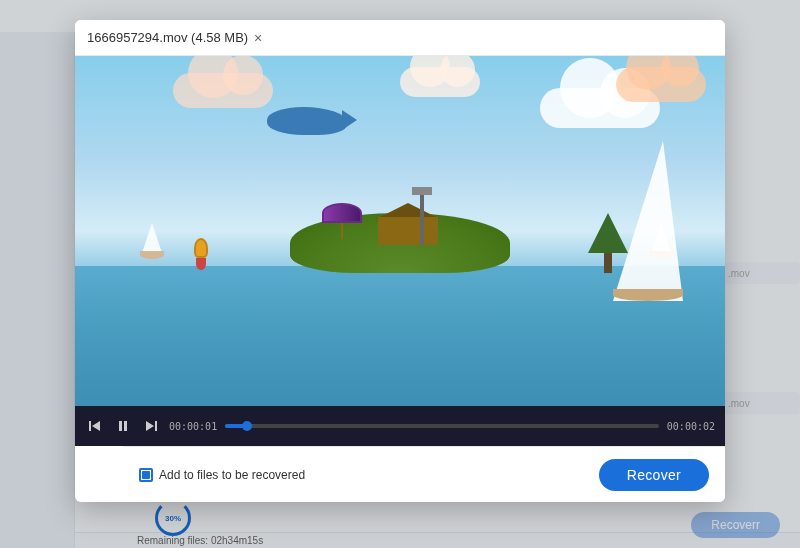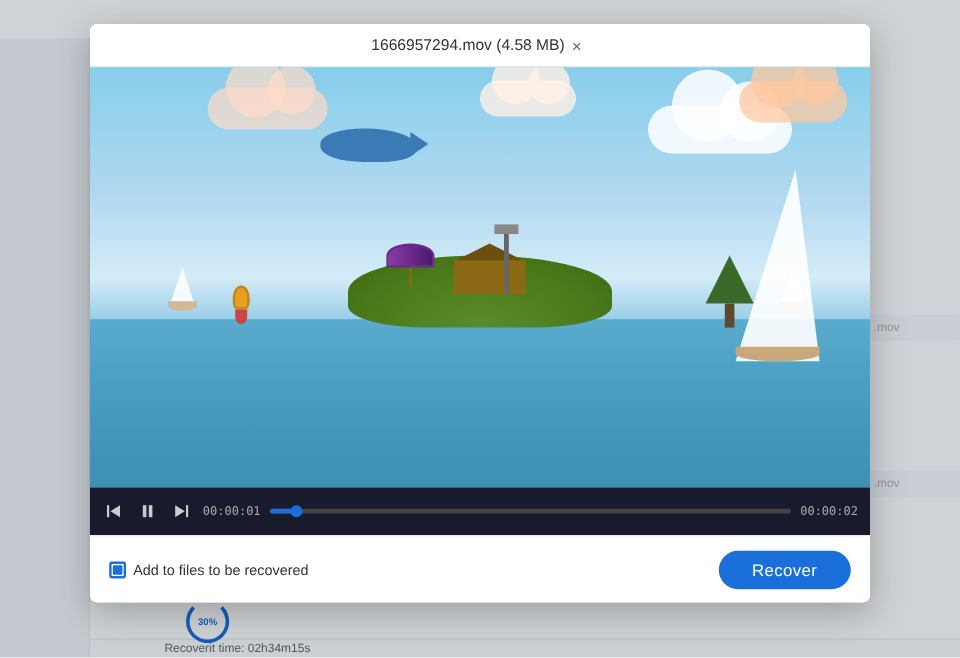--- a/index.html
+++ b/index.html
@@ -170,21 +170,21 @@
       position: relative;
     }
 
     .dialog-titlebar {
       height: 36px;
       background: #fff;
       border-bottom: 1px solid #e8e8e8;
       display: flex;
       align-items: center;
       padding: 0 12px;
-      justify-content: center;
+      justify-content: flex-start;
     }
 
     .dialog-title-text {
       font-size: 13px;
       color: #333;
       font-weight: 500;
     }
 
     .dialog-close {
       width: 20px;
@@ -583,20 +583,21 @@
 
     
     .dialog-footer {
       height: 56px;
       background: #fff;
       border-top: 1px solid #e8e8e8;
       display: flex;
       align-items: center;
       padding: 0 16px;
       justify-content: space-between;
+      margin-left: 48px;
     }
 
     .checkbox-container {
       display: flex;
       align-items: center;
       gap: 6px;
       cursor: pointer;
     }
 
     .checkbox {
@@ -733,24 +734,27 @@
     </div>
     <div class="bg-file-row" style="top: 360px; width: 80px;">
       <span>.mov</span>
     </div>
   </div>
 
   <div class="bg-bottom-bar">
     <div class="progress-circle">
       <span>30%</span>
     </div>
-    <span style="margin-left: 50px;">Recoverit time: 02h34m15s</span>
+    <span style="margin-left: 50px;">Remaining files: 02h34m15s</span>
     &nbsp;&nbsp;
   </div>
 
+  <button class="bg-recover-btn">
+    <span>Recover</span>r
+  </button>
 </div>
 
 <div class="dialog-overlay">
   <div class="dialog">
 
     <div class="dialog-titlebar">
       <span class="dialog-title-text">1666957294.mov (4.58 MB)</span>
       <span class="dialog-close">×</span>
     </div>
 

